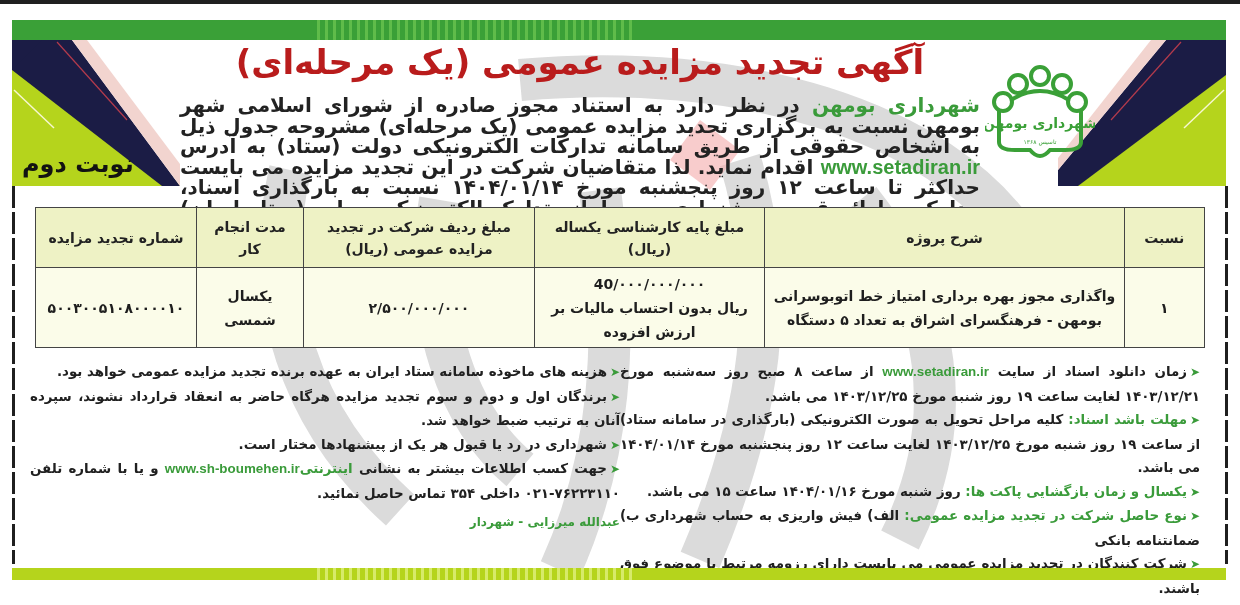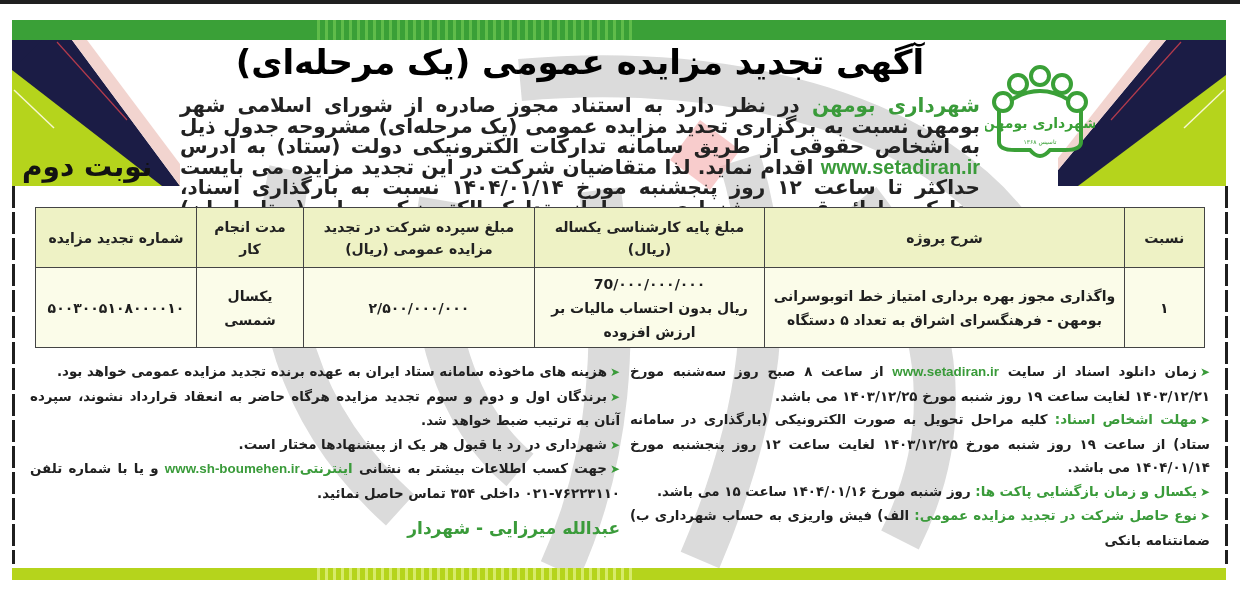--- a/index.html
+++ b/index.html
@@ -23,47 +23,47 @@
   
   .corner { position: absolute; top: 40px; width: 168px; height: 146px; overflow: hidden; }
   .corner-left { left: 12px; }
   .corner-right { right: 14px; }
   .corner svg { width: 100%; height: 100%; display: block; }
 
   
   .watermark { position: absolute; left: 140px; top: 40px; width: 960px; height: 540px; pointer-events: none; }
   .watermark svg { width: 100%; height: 100%; }
 
-  .badge-round { position: absolute; left: 22px; top: 150px; font-size: 28px; font-weight: bold; color: #121212; }
+  .badge-round { position: absolute; left: 22px; top: 150px; font-size: 24px; font-weight: bold; color: #121212; }
 
   .logo { position: absolute; left: 985px; top: 62px; width: 110px; height: 105px; }
 
   .title { position: absolute; top: 42px; left: 200px; width: 760px; text-align: center;
-    font-size: 34px; font-weight: bold; color: #000000; letter-spacing: 0; }
+    font-size: 34px; font-weight: bold; color: #b91c1c; letter-spacing: 0; }
 
   .intro { position: absolute; top: 95px; left: 180px; width: 800px; font-size: 20px; line-height: 20.5px;
     text-align: justify; font-weight: bold; color: #222; }
   .intro .green { color: #3a9b3a; }
   .intro .link { color: #3a9b3a; font-family: "Liberation Sans", sans-serif; font-weight: bold; }
 
   
   .tbl { position: absolute; top: 207px; left: 35px; width: 1170px; border-collapse: collapse; font-size: 14px; font-weight: bold; }
   .tbl th, .tbl td { border: 1px solid #444; text-align: center; vertical-align: middle; padding: 2px 6px; }
   .tbl th { background: #eef2c5; height: 60px; font-weight: bold; line-height: 22px; color: #222; }
   .tbl td { background: #fbfce9; height: 80px; line-height: 24px; color: #1e1e1e; }
 
   
   .col { position: absolute; top: 360px; font-size: 13.4px; line-height: 23.5px; font-weight: bold; color: #202020; }
-  .col-right { right: 30px; width: 580px; text-align: justify; }
+  .col-right { right: 40px; width: 580px; text-align: justify; }
   .col-left { left: 30px; width: 590px; text-align: justify; }
   .bullet { display: block; }
   .arrow { color: #3a9b3a; font-size: 12px; margin-left: 3px; }
   .g { color: #3a9b3a; }
   .link2 { color: #3a9b3a; font-family: "Liberation Sans", sans-serif; font-weight: bold; }
-  .signature { display: block; color: #3a9b3a; font-size: 17px; margin-top: 12px; }
+  .signature { display: block; color: #3a9b3a; font-size: 12px; margin-top: 6px; }
 </style>
 </head>
 <body>
 
 <div class="topline"></div>
 
 <div class="green-bar-top">
     <div class="stripes"></div>
   </div>
 
@@ -126,45 +126,46 @@
 <p class="intro">
   <span class="green">شهرداری بومهن</span><span> در نظر دارد به استناد مجوز صادره از شورای اسلامی شهر بومهن نسبت به برگزاری تجدید مزایده عمومی (یک مرحله‌ای) مشروحه جدول ذیل به اشخاص حقوقی از طریق سامانه تدارکات الکترونیکی دولت (ستاد) به آدرس </span><span class="link" dir="ltr">www.setadiran.ir</span><span> اقدام نماید. لذا متقاضیان شرکت در این تجدید مزایده می بایست حداکثر تا ساعت ۱۲ روز پنجشنبه مورخ ۱۴۰۴/۰۱/۱۴ نسبت به بارگذاری اسناد، مدارک و ارائه قیمت پیشنهادی در سامانه تدارک الکترونیکی دولت (ستاد ایران) اقدام نمایند.</span>
 </p>
 
 <table class="tbl">
   <thead>
     <tr>
       <th style="width:75px">نسبت</th>
       <th style="width:335px">شرح پروژه</th>
       <th style="width:215px">مبلغ پایه کارشناسی یکساله (ریال)</th>
-      <th style="width:215px">مبلغ سپرده شرکت در تجدید مزایده عمومی (ریال)</th>
+      <th style="width:215px">مبلغ ردیف شرکت در تجدید مزایده عمومی (ریال)</th>
       <th style="width:100px">مدت انجام کار</th>
       <th style="width:150px">شماره تجدید مزایده</th>
     </tr>
   </thead>
   <tbody>
     <tr>
       <td>۱</td>
       <td>واگذاری مجوز بهره برداری امتیاز خط اتوبوسرانی بومهن - فرهنگسرای اشراق به تعداد ۵ دستگاه</td>
       <td>
-        <span style="display:block">70/۰۰۰/۰۰۰/۰۰۰</span>
+        <span style="display:block">40/۰۰۰/۰۰۰/۰۰۰</span>
         <span style="display:block">ریال بدون احتساب مالیات بر ارزش افزوده</span>
       </td>
       <td>۲/۵۰۰/۰۰۰/۰۰۰</td>
       <td>یکسال شمسی</td>
       <td>۵۰۰۳۰۰۵۱۰۸۰۰۰۰۱۰</td>
     </tr>
   </tbody>
 </table>
 
 <div class="col col-right">
   <span class="bullet"><span class="arrow">➤</span><span>زمان دانلود اسناد از سایت </span><span class="link2" dir="ltr">www.setadiran.ir</span><span> از ساعت ۸ صبح روز سه‌شنبه مورخ ۱۴۰۳/۱۲/۲۱ لغایت ساعت ۱۹ روز شنبه مورخ ۱۴۰۳/۱۲/۲۵ می باشد.</span></span>
-  <span class="bullet"><span class="arrow">➤</span><span class="g">مهلت اشخاص اسناد:</span><span> کلیه مراحل تحویل به صورت الکترونیکی (بارگذاری در سامانه ستاد) از ساعت ۱۹ روز شنبه مورخ ۱۴۰۳/۱۲/۲۵ لغایت ساعت ۱۲ روز پنجشنبه مورخ ۱۴۰۴/۰۱/۱۴ می باشد.</span></span>
+  <span class="bullet"><span class="arrow">➤</span><span class="g">مهلت باشد اسناد:</span><span> کلیه مراحل تحویل به صورت الکترونیکی (بارگذاری در سامانه ستاد) از ساعت ۱۹ روز شنبه مورخ ۱۴۰۳/۱۲/۲۵ لغایت ساعت ۱۲ روز پنجشنبه مورخ ۱۴۰۴/۰۱/۱۴ می باشد.</span></span>
   <span class="bullet"><span class="arrow">➤</span><span class="g">یکسال و زمان بازگشایی پاکت ها:</span><span> روز شنبه مورخ ۱۴۰۴/۰۱/۱۶ ساعت ۱۵ می باشد.</span></span>
   <span class="bullet"><span class="arrow">➤</span><span class="g">نوع حاصل شرکت در تجدید مزایده عمومی:</span><span> الف) فیش واریزی به حساب شهرداری ب) ضمانتنامه بانکی</span></span>
+  <span class="bullet"><span class="arrow">➤</span><span>شرکت کنندگان در تجدید مزایده عمومی می بایست دارای رزومه مرتبط با موضوع فوق باشند.</span></span>
 </div>
 
 <div class="col col-left">
   <span class="bullet"><span class="arrow">➤</span><span>هزینه های ماخوذه سامانه ستاد ایران به عهده برنده تجدید مزایده عمومی خواهد بود.</span></span>
   <span class="bullet"><span class="arrow">➤</span><span>برندگان اول و دوم و سوم تجدید مزایده هرگاه حاضر به انعقاد قرارداد نشوند، سپرده آنان به ترتیب ضبط خواهد شد.</span></span>
   <span class="bullet"><span class="arrow">➤</span><span>شهرداری در رد یا قبول هر یک از پیشنهادها مختار است.</span></span>
   <span class="bullet"><span class="arrow">➤</span><span>جهت کسب اطلاعات بیشتر به نشانی </span><span class="g">اینترنتی</span><span class="link2" dir="ltr">www.sh-boumehen.ir</span><span> و یا با شماره تلفن ۷۶۲۲۳۱۱۰-۰۲۱ داخلی ۳۵۴ تماس حاصل نمائید.</span></span>
   <span class="signature">عبدالله میرزایی - شهردار</span>
 </div>
 

